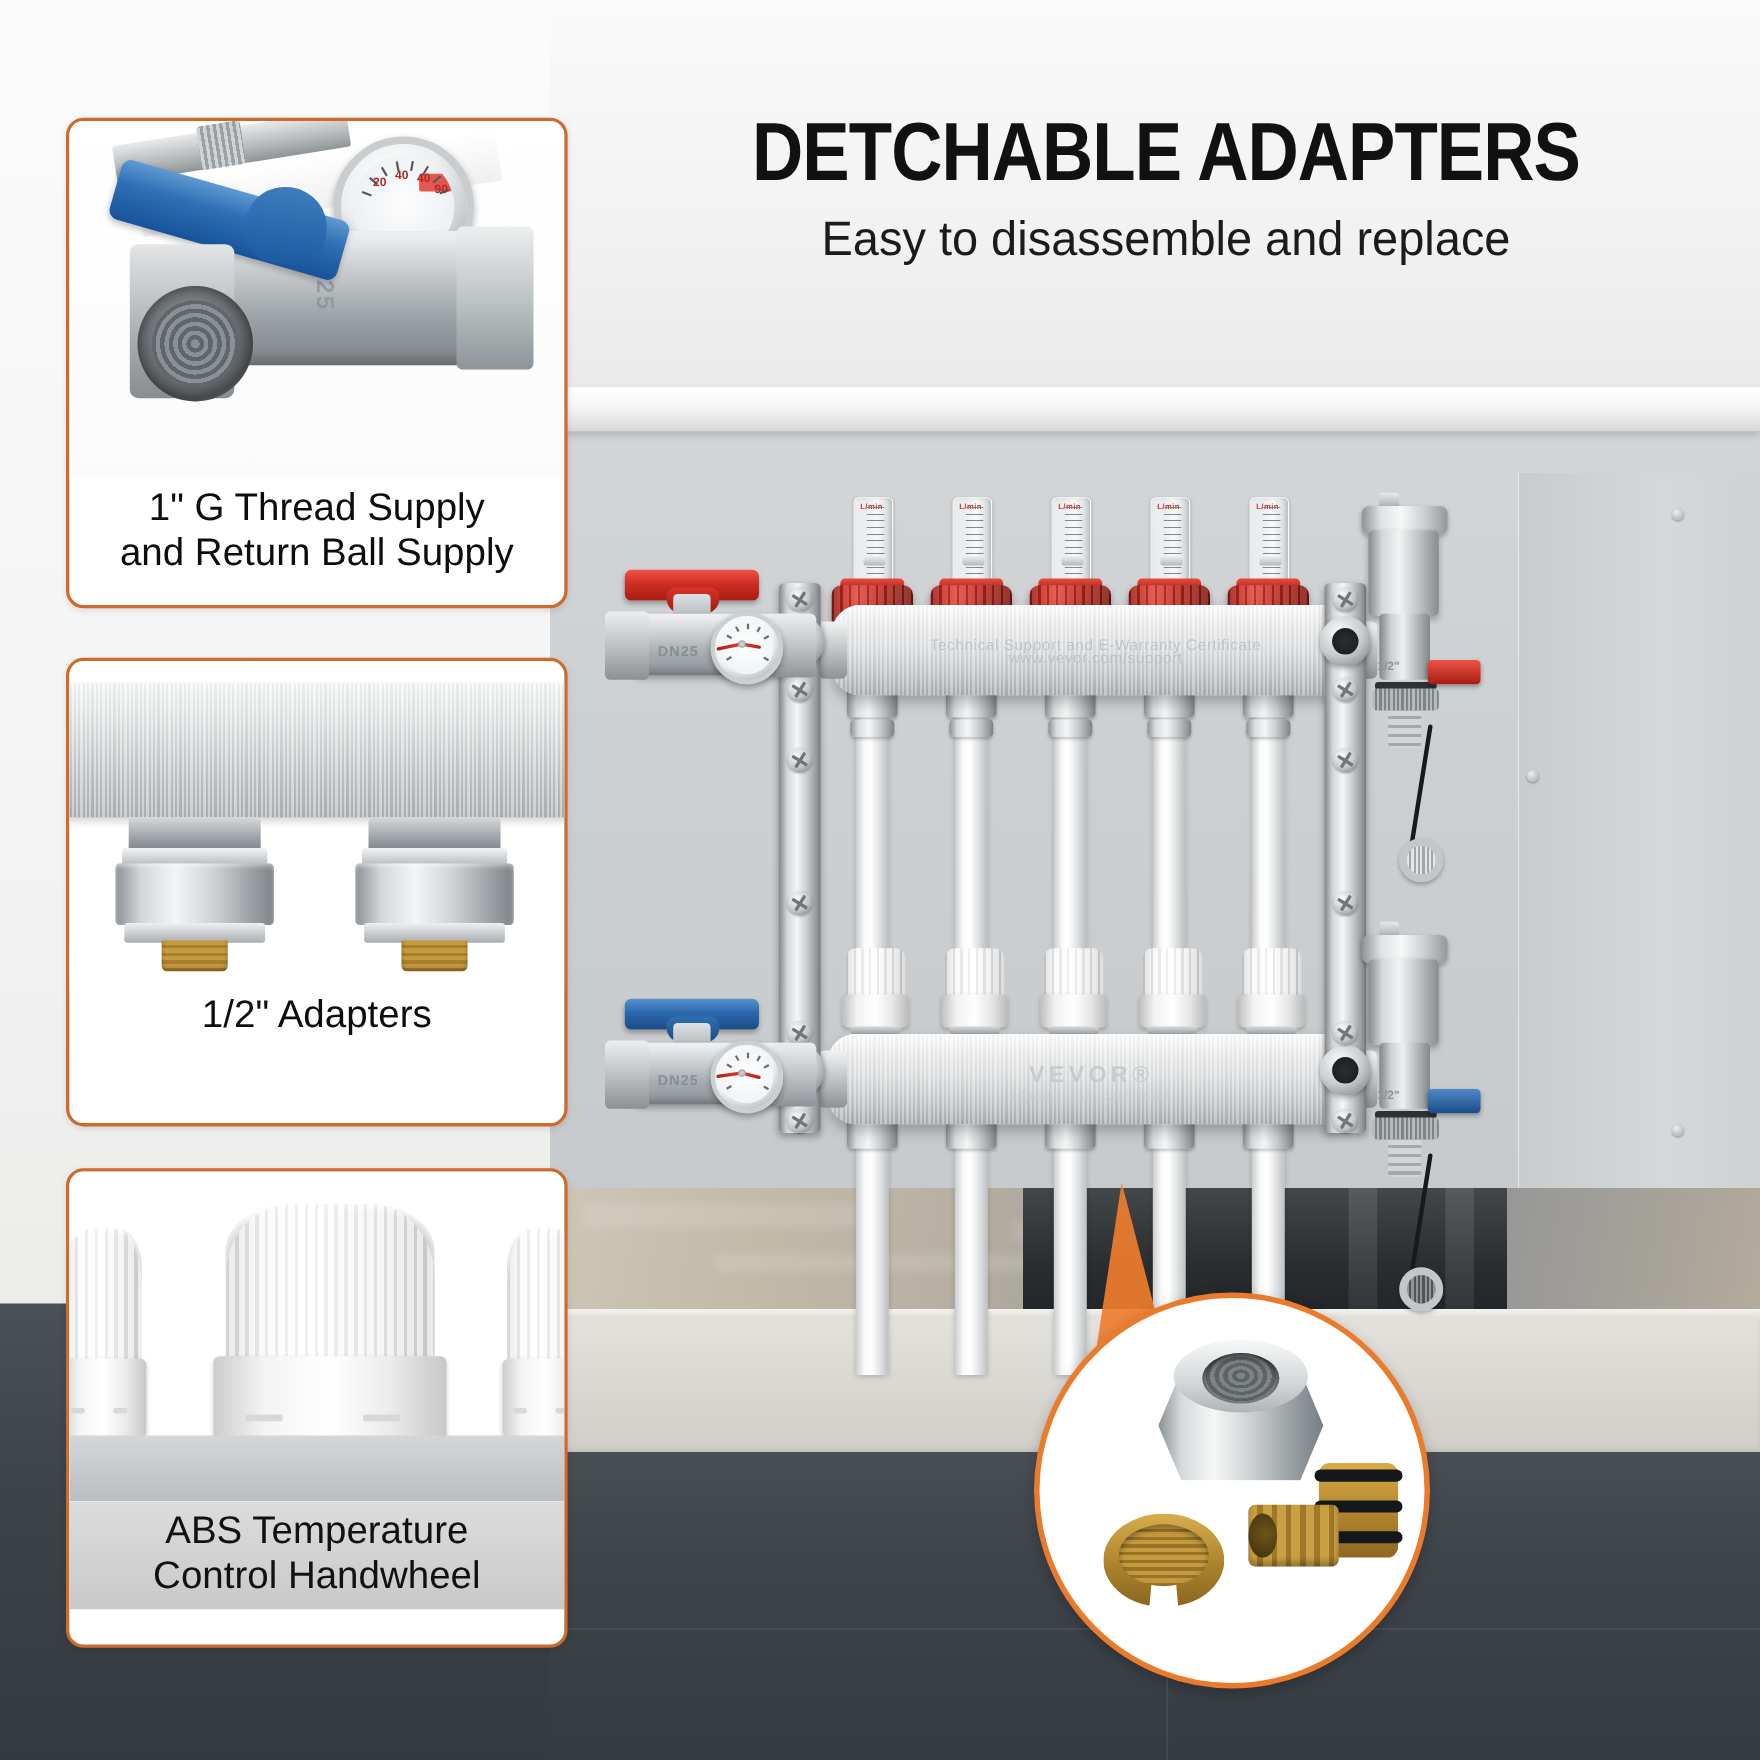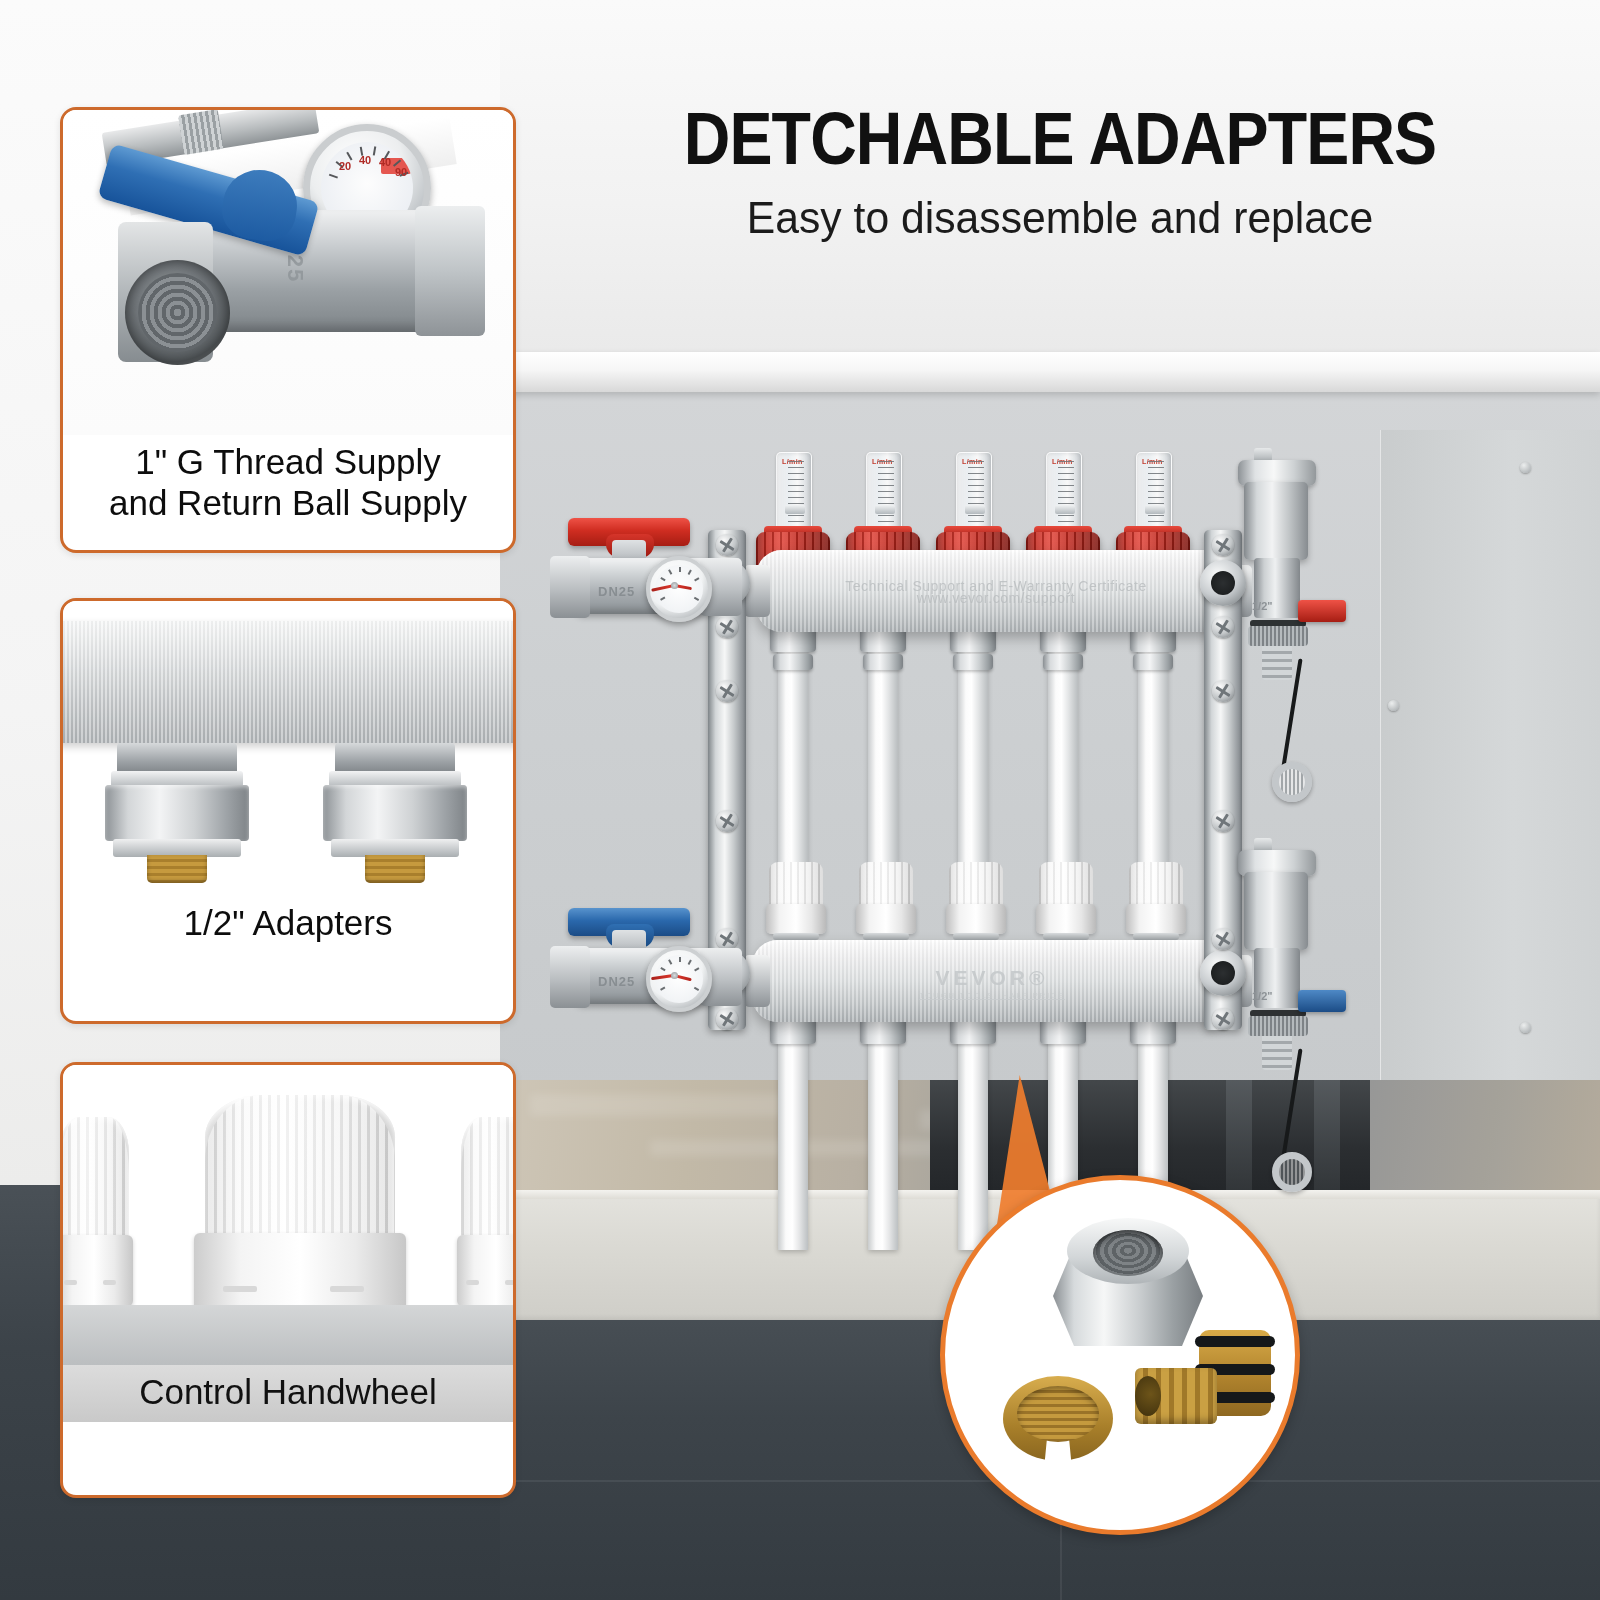--- a/index.html
+++ b/index.html
@@ -717,17 +717,18 @@
         <div class="cap-top"></div>
           <div class="flutes"></div>
         <div class="collar">
             <div class="slot" style="left:12%"></div>
             <div class="slot" style="left:62%"></div>
           </div>
       </div>
       <div class="p3-plate"></div>
     </div>
     <div class="cap">
+      <div>ABS Temperature</div>
       <div>Control Handwheel</div>
     </div>
   </div>
 
 </div>
 
 </body></html>

